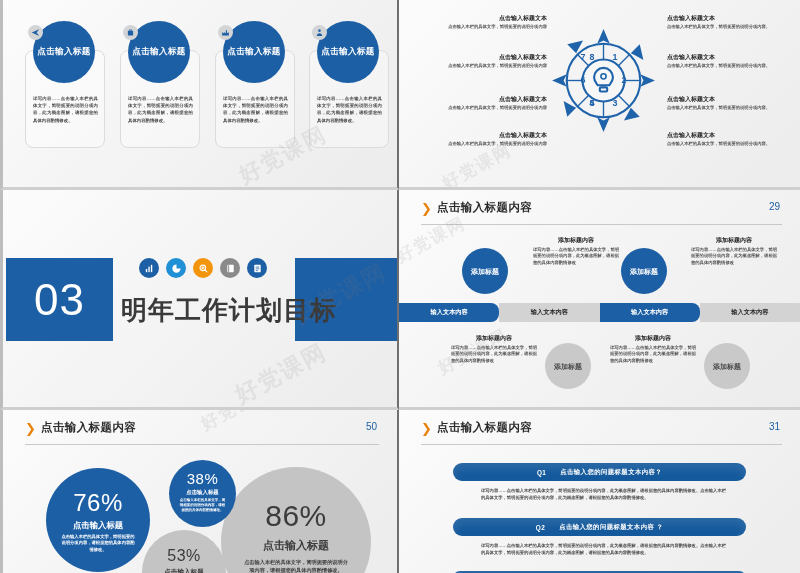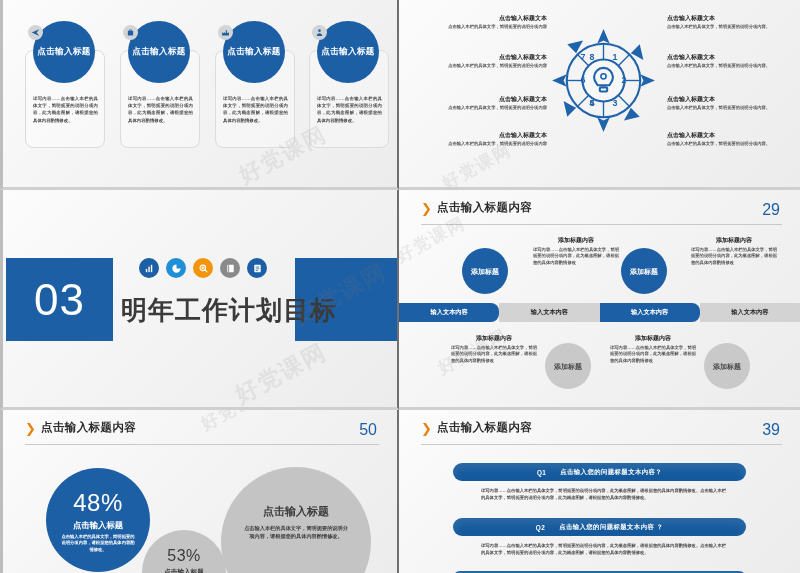--- a/index.html
+++ b/index.html
@@ -33,21 +33,21 @@
   .shdr{position:absolute;left:22px;right:18px;top:10px;height:22px;}
   .shdr .chev{
     position:absolute;left:0;top:3px;color:#e8820c;font-size:13px;font-weight:bold;
     line-height:12px;
   }
   .shdr .htitle{
     position:absolute;left:16px;top:0;font-size:11.5px;font-weight:bold;color:#2b2b2b;
     letter-spacing:.4px;
   }
   .shdr .pnum{
-    position:absolute;right:2px;top:1px;font-size:16px;color:#1d5fa5;font-weight:normal;
+    position:absolute;right:2px;top:1px;font-size:10px;color:#1d5fa5;font-weight:normal;
   }
   .shdr .rule{
     position:absolute;left:0;right:0;bottom:-3px;height:1px;background:#c9c9c9;
   }
 
   
   .cards{position:absolute;left:0;top:0;width:100%;height:100%;}
   .card{
     position:absolute;top:50px;width:78px;height:96px;
     border:1px solid #dcdcdc;border-radius:8px;background:rgba(255,255,255,.35);
@@ -398,45 +398,51 @@
 
   <div class="slide r3c1 leftedge">
     <div class="shdr">
       <span class="chev">❯</span>
       <span class="htitle">点击输入标题内容</span>
       <span class="pnum">50</span>
       <span class="rule"></span>
     </div>
 
     <div class="pc gray" style="left:218px;top:57px;width:150px;height:150px;padding-top:32px">
+      <div class="num" style="font-size:30px">86%</div>
       <div class="lab" style="font-size:11px;margin-top:5px">点击输入标题</div>
       <div class="des" style="font-size:5.2px;line-height:8px;width:104px;margin-top:5px">点击输入本栏的具体文字，简明扼要的说明分项内容，请根据您的具体内容酌情修改。</div>
     </div>
 
     <div class="pc gray" style="left:139px;top:120px;width:84px;height:84px;padding-top:17px">
       <div class="num" style="font-size:16px">53%</div>
       <div class="lab" style="font-size:6.6px;margin-top:3px">点击输入标题</div>
 
     </div>
 
     <div class="pc blue" style="left:43px;top:58px;width:104px;height:104px;padding-top:21px">
-      <div class="num" style="font-size:24px">48%</div>
+      <div class="num" style="font-size:24px">76%</div>
       <div class="lab" style="font-size:8.4px;margin-top:3px">点击输入标题</div>
       <div class="des" style="font-size:4.3px;line-height:6.4px;width:74px;margin-top:3px">点击输入本栏的具体文字，简明扼要的说明分项内容，请根据您的具体内容酌情修改。</div>
     </div>
 
+    <div class="pc blue" style="left:166px;top:50px;width:67px;height:67px;padding-top:10px">
+      <div class="num" style="font-size:15px">38%</div>
+      <div class="lab" style="font-size:5.4px;margin-top:2px">点击输入标题</div>
+      <div class="des" style="font-size:3.5px;line-height:5px;width:48px;margin-top:2px">点击输入本栏的具体文字，简明扼要的说明分项内容，请根据您的具体内容酌情修改。</div>
+    </div>
 
     <div class="wm" style="left:195px;top:-14px;font-size:17px">好党课网</div>
   </div>
 
   <div class="slide r3c2">
     <div class="shdr">
       <span class="chev">❯</span>
       <span class="htitle">点击输入标题内容</span>
-      <span class="pnum">39</span>
+      <span class="pnum">31</span>
       <span class="rule"></span>
     </div>
 
     <div class="qbar" style="top:53px">
       <span class="qn">Q1</span>
       <span>点击输入您的问题标题文本内容？</span>
     </div>
     <div class="qbody" style="top:78px">详写内容……点击输入本栏的具体文字，简明扼要的说明分项内容，此为概念图解，请根据您的具体内容酌情修改。点击输入本栏的具体文字，简明扼要的说明分项内容，此为概念图解，请根据您的具体内容酌情修改。</div>
 
     <div class="qbar" style="top:108px">

